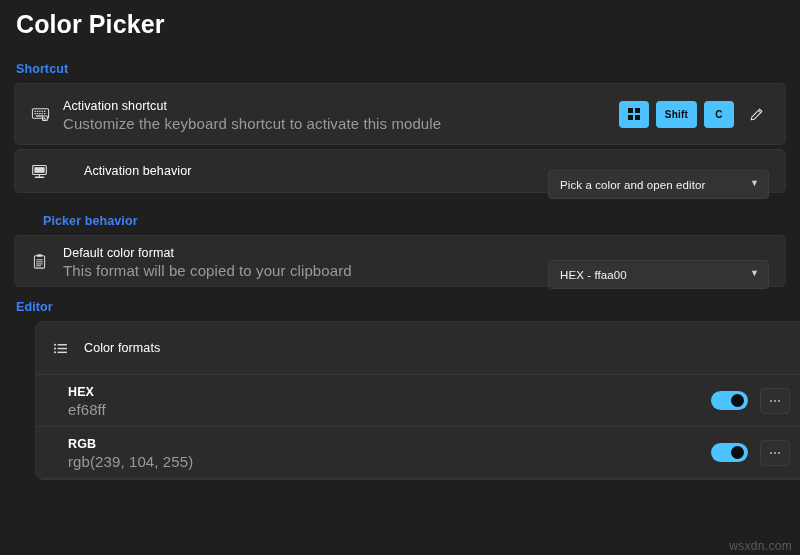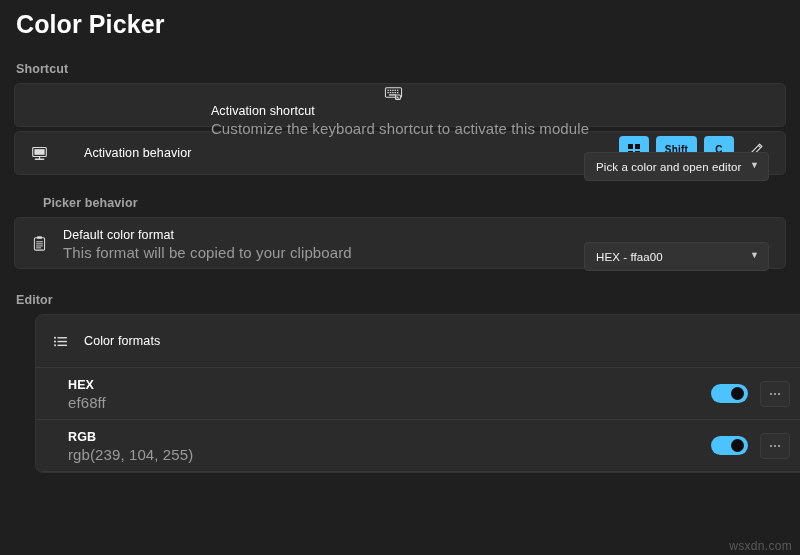--- a/index.html
+++ b/index.html
@@ -31,41 +31,41 @@
     letter-spacing: 0.1px;
     color: #ffffff;
     padding: 6px 0 0 2px;
     line-height: 36px;
   }
 
   
   .section-header {
     font-size: 12.5px;
     font-weight: 700;
-    color: #a3a3a3;
+    color: #3b82f6;
     margin: 0 0 7px 2px;
     letter-spacing: 0.1px;
   }
   .section-shortcut { margin-top: 20px; }
   .section-picker   { margin-top: 21px; padding-left: 27px; }
-  .section-editor   { margin-top: 24px; }
+  .section-editor   { margin-top: 13px; }
 
   
   .card {
     background: #2b2b2b;
     border: 1px solid #333333;
     border-radius: 5px;
     display: flex;
     align-items: center;
     padding: 0 16px;
     width: 100%;
   }
   .card + .card { margin-top: 4px; }
 
-  .card-tall   { height: 44px; flex-direction: column; }
+  .card-tall   { height: 62px; }
   .card-short  { height: 44px; gap: 21px; }
   .card-mid    { height: 52px; }
 
   
   .group-card {
     background: #2b2b2b;
     border: 1px solid #333333;
     border-radius: 8px;
     overflow: hidden;
     width: 100%;
@@ -155,21 +155,21 @@
     color: #e8e8e8;
     border-radius: 4px;
   }
 
   
   .combo {
     background: #333333;
     border: 1px solid #3d3d3d;
     border-radius: 4px;
     height: 29px;
-    width: 185px;
+    width: 221px;
     display: flex;
     align-items: center;
     justify-content: space-between;
     padding: 0 9px 0 11px;
     font-size: 11.5px;
     color: #f2f2f2;
     letter-spacing: 0.1px;
     margin-top: 27px;
   }
   .chev {

